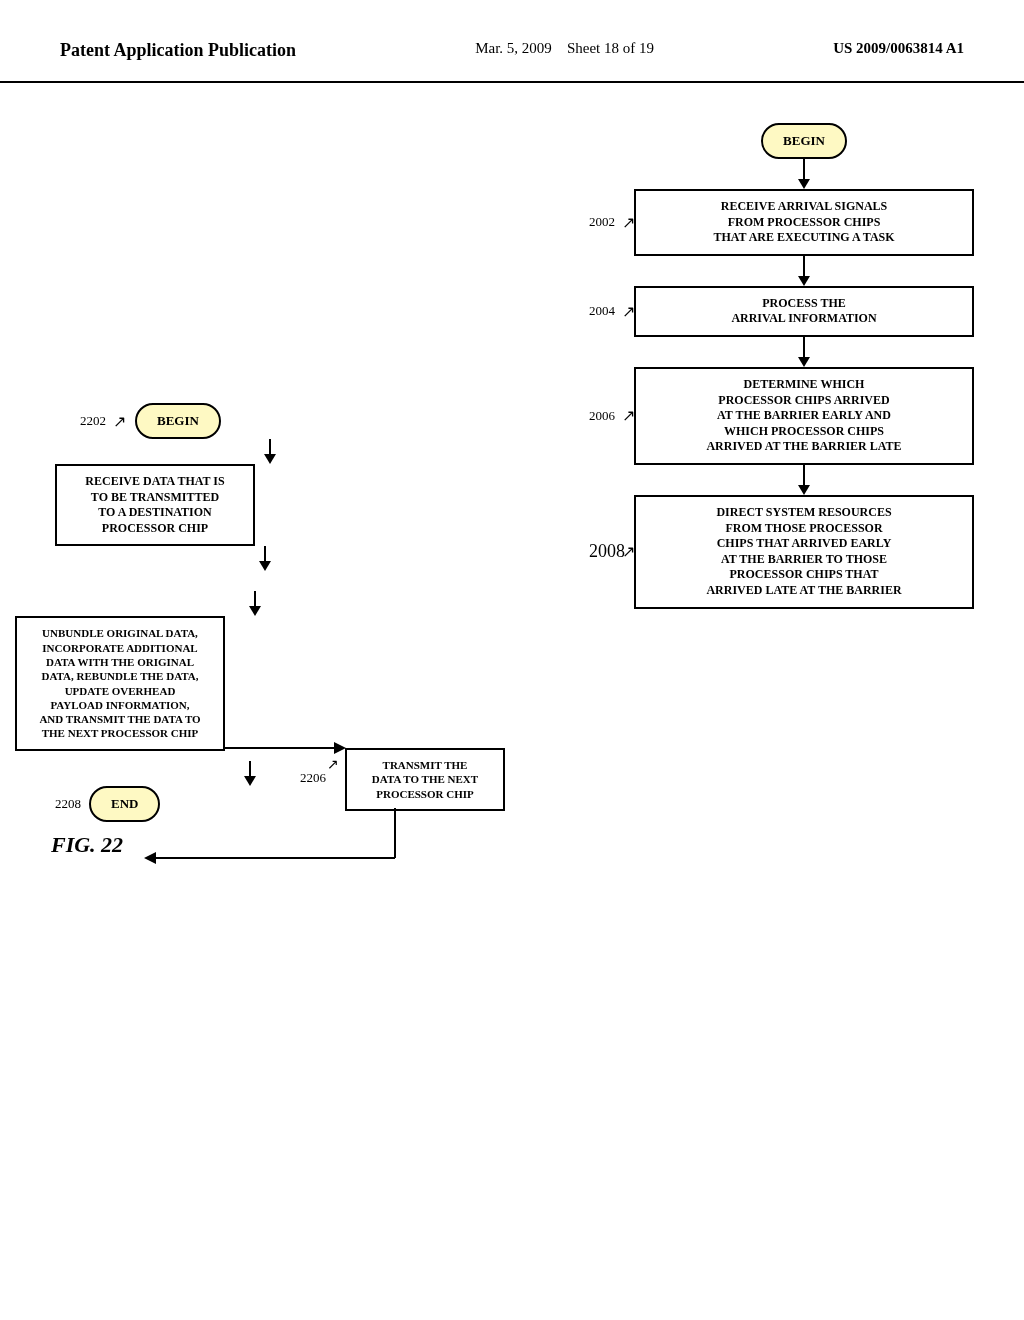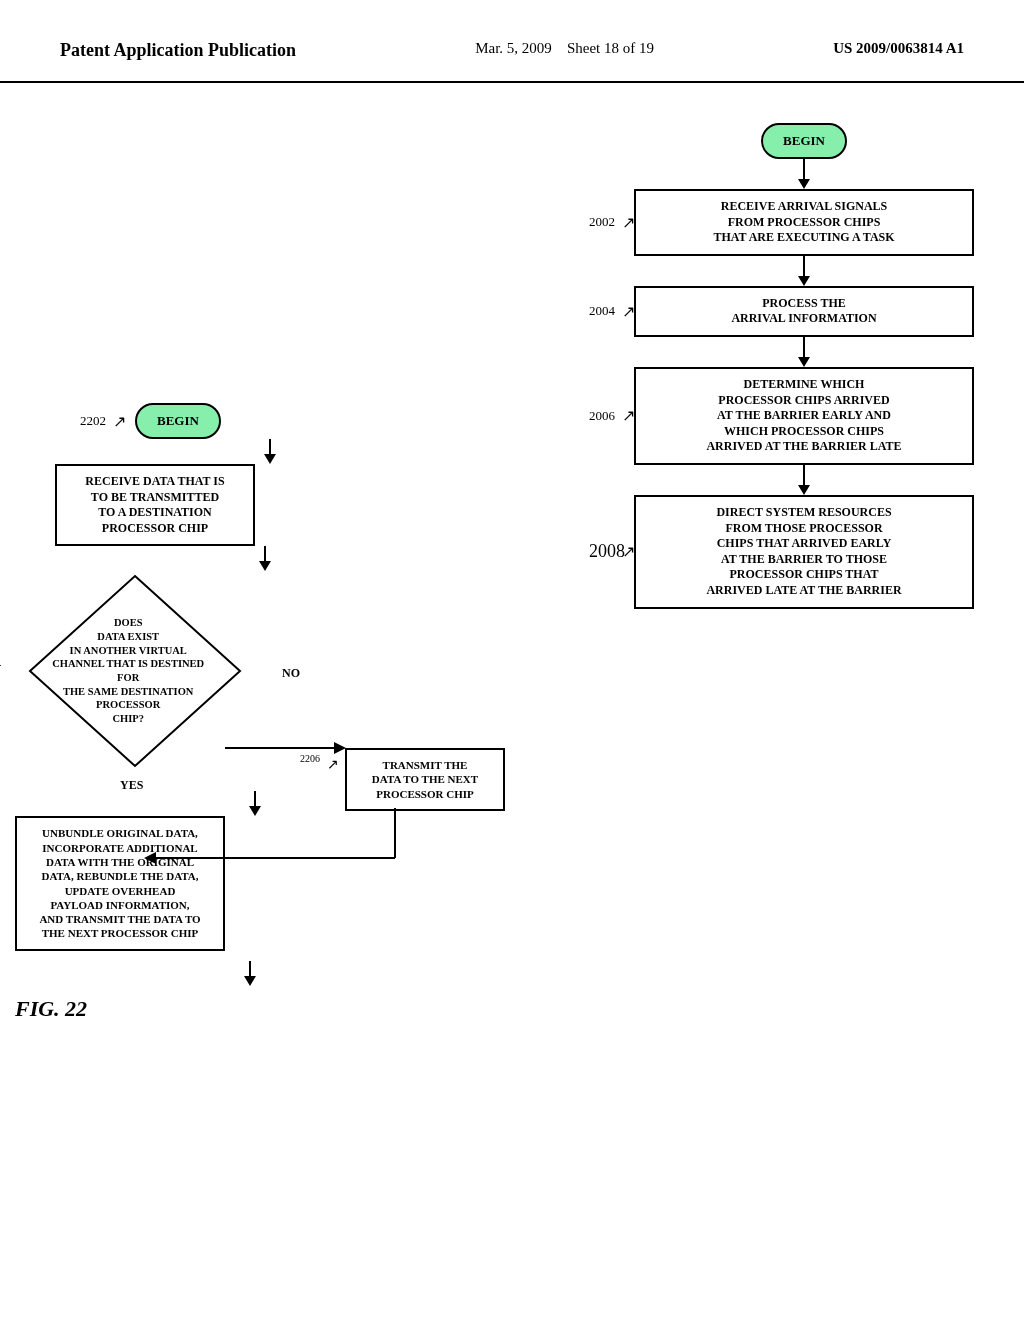--- a/index.html
+++ b/index.html
@@ -33,21 +33,21 @@
       border: 2px solid #000;
       background: #fff;
       text-align: center;
       font-size: 12px;
       font-weight: bold;
       padding: 8px 10px;
       line-height: 1.3;
     }
     .fc-oval {
       border: 2px solid #000;
-      background: #86efac;
+      background: #fef9c3;
       text-align: center;
       font-size: 13px;
       font-weight: bold;
       padding: 8px 20px;
       border-radius: 50px;
       display: inline-block;
     }
   </style>
 </head>
 <body>
@@ -163,35 +163,20 @@
       </div>
     </div>
 
     <div style="display:flex; justify-content:center; margin-left:-10px;">
       <svg width="20" height="25">
         <line x1="10" y1="0" x2="10" y2="17" stroke="#000" stroke-width="2"></line>
         <polygon points="4,15 16,15 10,25" fill="#000"></polygon>
       </svg>
     </div>
 
-    <div style="position:relative; width:260px; height:200px; margin-left:-30px;">
-      <span style="position:absolute; left:-50px; top:85px; font-size:13px;">2204</span>
-      <div style="position:absolute; left:0; top:0; width:200px; height:200px;">
-        <svg width="220" height="200">
-          <polygon points="110,5 215,100 110,195 5,100" fill="white" stroke="black" stroke-width="2"></polygon>
-        </svg>
-        <div style="position:absolute; top:50%; left:50%; transform:translate(-48%,-50%); text-align:center; font-size:10.5px; font-weight:bold; line-height:1.3; width:160px;">
-          DOES<br>DATA EXIST<br>IN ANOTHER VIRTUAL<br>CHANNEL THAT IS DESTINED FOR<br>THE SAME DESTINATION<br>PROCESSOR<br>CHIP?
-        </div>
-      </div>
-
-      <span style="position:absolute; right:-15px; top:95px; font-size:12px; font-weight:bold;">NO</span>
-
-      <span style="position:absolute; left:95px; bottom:-22px; font-size:12px; font-weight:bold;">YES</span>
-    </div>
 
     <div style="margin-top:20px; position:relative;">
 
       <div style="display:flex; justify-content:center; margin-left:-30px;">
         <svg width="20" height="25">
           <line x1="10" y1="0" x2="10" y2="17" stroke="#000" stroke-width="2"></line>
           <polygon points="4,15 16,15 10,25" fill="#000"></polygon>
         </svg>
       </div>
       <div class="fc-box" style="width:210px; margin-left:-40px; font-size:11px;">
@@ -200,34 +185,40 @@
     </div>
 
     <div style="margin-top:10px; margin-left:-40px;">
 
       <div style="display:flex; justify-content:center;">
         <svg width="20" height="25">
           <line x1="10" y1="0" x2="10" y2="17" stroke="#000" stroke-width="2"></line>
           <polygon points="4,15 16,15 10,25" fill="#000"></polygon>
         </svg>
       </div>
+      <div style="display:flex; align-items:center; justify-content:flex-start; margin-left:40px;">
+        <span style="font-size:13px; margin-right:8px;">2208</span>
+        <div class="fc-oval">
+          <span>END</span>
+        </div>
+      </div>
     </div>
 
     <div style="text-align:left; margin-top:10px; margin-left:-40px;">
-      <span style="font-size:22px; font-style:italic; font-weight:bold;">FIG. 22</span>
+      <span style="font-size:22px; font-style:italic; font-weight:bold;margin-left:36px;">FIG. 22</span>
     </div>
   </div>
 
   <div style="position:absolute; top:665px; left:345px; width:170px;">
 
     <div style="display:flex; justify-content:center;">
       
     </div>
     <div style="position:relative; display:flex; align-items:flex-start;">
-      <span style="position:absolute; left:-45px; top:5px; font-size:10px;">2206</span>
+      <span style="position:absolute; left:-45px; top:22px; font-size:13px;">2206</span>
       <span style="position:absolute; left:-18px; top:8px; font-size:14px;">↗</span>
       <div class="fc-box" style="width:160px; font-size:11px;">
         TRANSMIT THE<br>DATA TO THE NEXT<br>PROCESSOR CHIP
       </div>
     </div>
   </div>
 
   <svg style="position:absolute; top:310px; left:50px; pointer-events:none; overflow:visible;" width="500" height="750">
 
     <line x1="175" y1="355" x2="290" y2="355" stroke="#000" stroke-width="2"></line>

